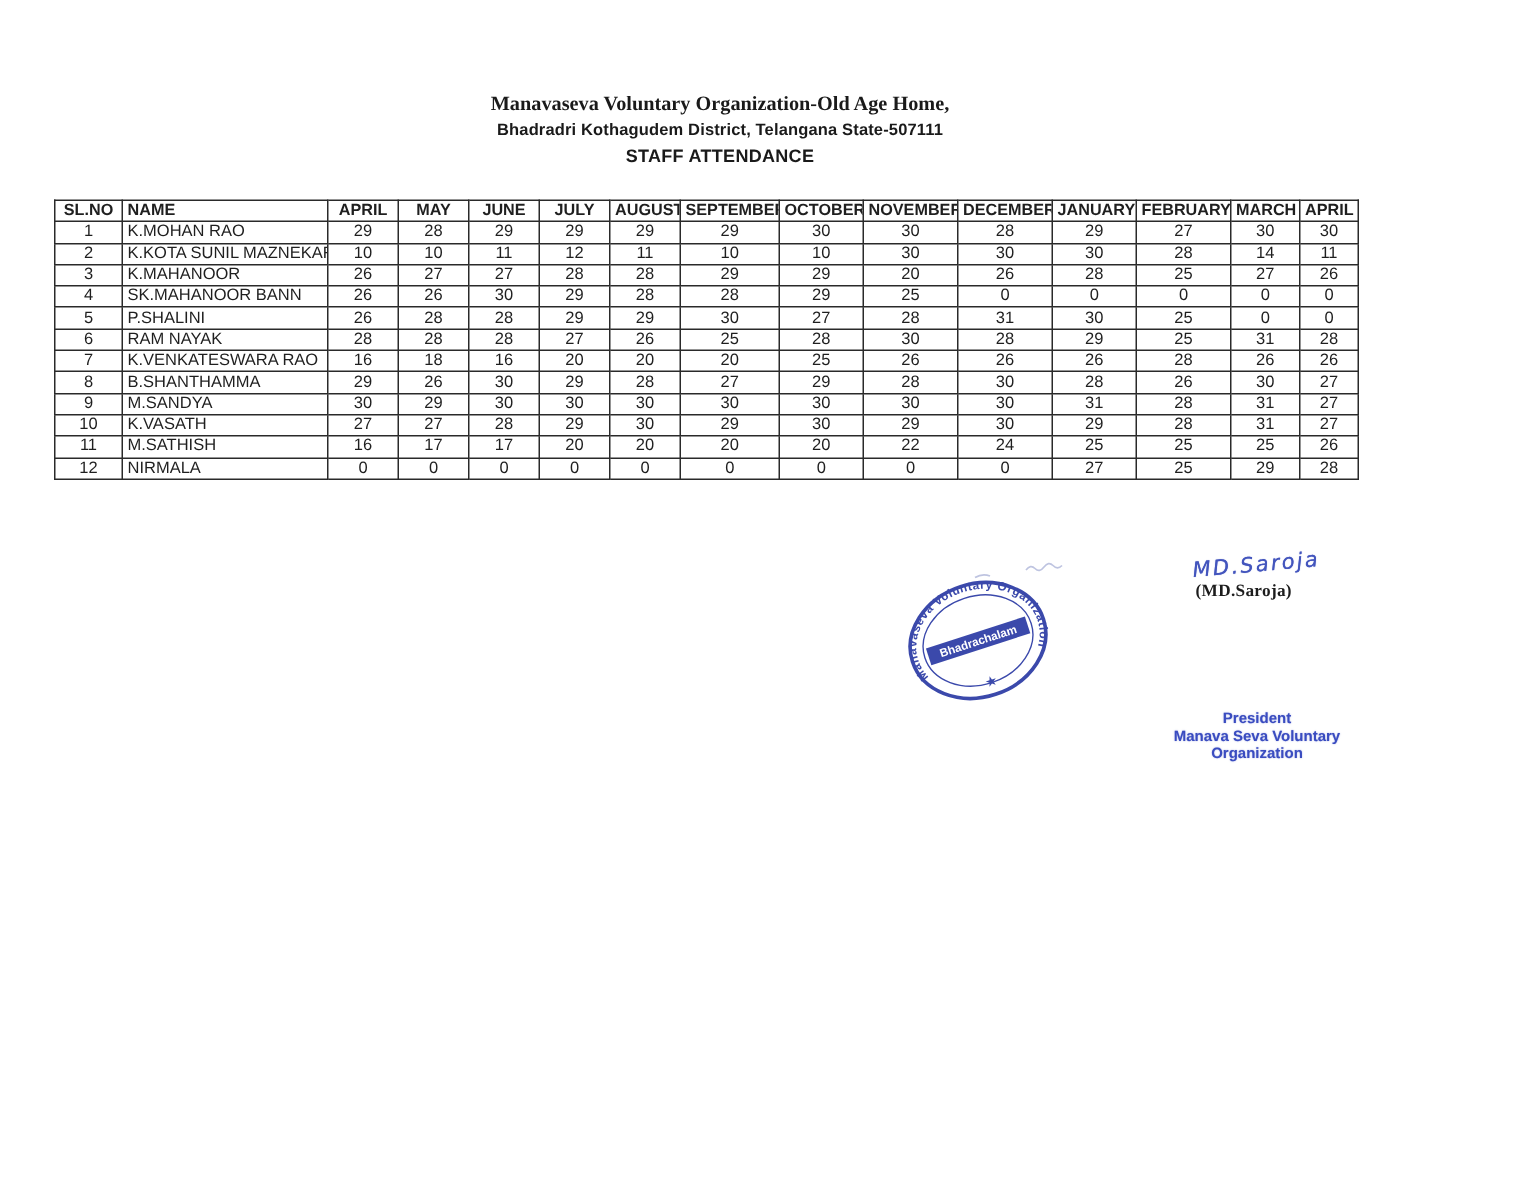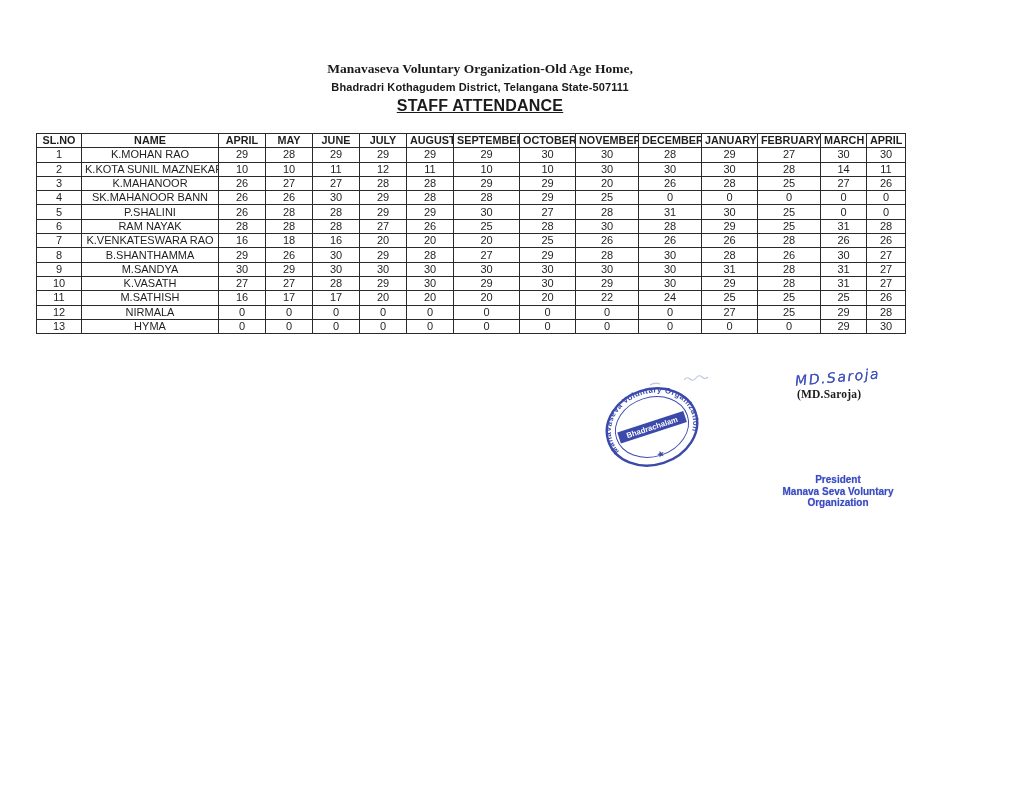--- a/index.html
+++ b/index.html
@@ -26,22 +26,21 @@
     margin-bottom: 4px;
   }
   .doc-header .line2, .doc-header .line3 {
     font-weight: bold;
     font-size: 11px;
     margin-bottom: 3.5px;
     letter-spacing: 0.1px;
   }
   .doc-header .doc-title {
     font-weight: bold;
-    font-size: 16px;
-    text-decoration: underline;
+    font-size: 12px;
     letter-spacing: 0.2px;
   }
   table.attendance {
     position: absolute;
     left: 36px; top: 133px;
     width: 869px;
     border-collapse: collapse;
     table-layout: fixed;
     font-size: 11px;
     color: #1f1f1f;
@@ -49,21 +48,21 @@
   table.attendance th, table.attendance td {
     border: 1px solid #2a2a2a;
     height: 14.3px;
     padding: 0 3px;
     line-height: 13px;
     text-align: center;
     white-space: nowrap;
     overflow: hidden;
   }
   table.attendance th { font-weight: bold; font-size: 10.8px; }
-  table.attendance th.name-col, table.attendance td.name-col { text-align: center; }
+  table.attendance th.name-col, table.attendance td.name-col { text-align: left; }
   table.attendance th.last-col { text-align: left; }
   .stamp-svg {
     position: absolute;
     left: 601px; top: 385px;
     width: 102px; height: 84px;
     opacity: 0.92;
   }
   .faint-marks {
     position: absolute;
     left: 646px; top: 371px;
@@ -349,37 +348,20 @@
           <td>0</td>
           <td>0</td>
           <td>0</td>
           <td>0</td>
           <td>0</td>
           <td>27</td>
           <td>25</td>
           <td>29</td>
           <td>28</td>
         </tr>
-        <tr>
-          <td>13</td>
-          <td class="name-col">HYMA</td>
-          <td>0</td>
-          <td>0</td>
-          <td>0</td>
-          <td>0</td>
-          <td>0</td>
-          <td>0</td>
-          <td>0</td>
-          <td>0</td>
-          <td>0</td>
-          <td>0</td>
-          <td>0</td>
-          <td>29</td>
-          <td>30</td>
-        </tr>
       </tbody>
   </table>
 
   <svg class="faint-marks" viewBox="0 0 110 20">
     <path d="M4,14 q5,-3 10,-1" stroke="#8a94c8" stroke-width="1.2" fill="none"></path>
     <path d="M38,9 q3,-4 6,-1 t6,-1 t6,-1 t6,0" stroke="#8a94c8" stroke-width="1.1" fill="none"></path>
   </svg>
 
   <svg class="stamp-svg" viewBox="0 0 100 82">
     <defs>

